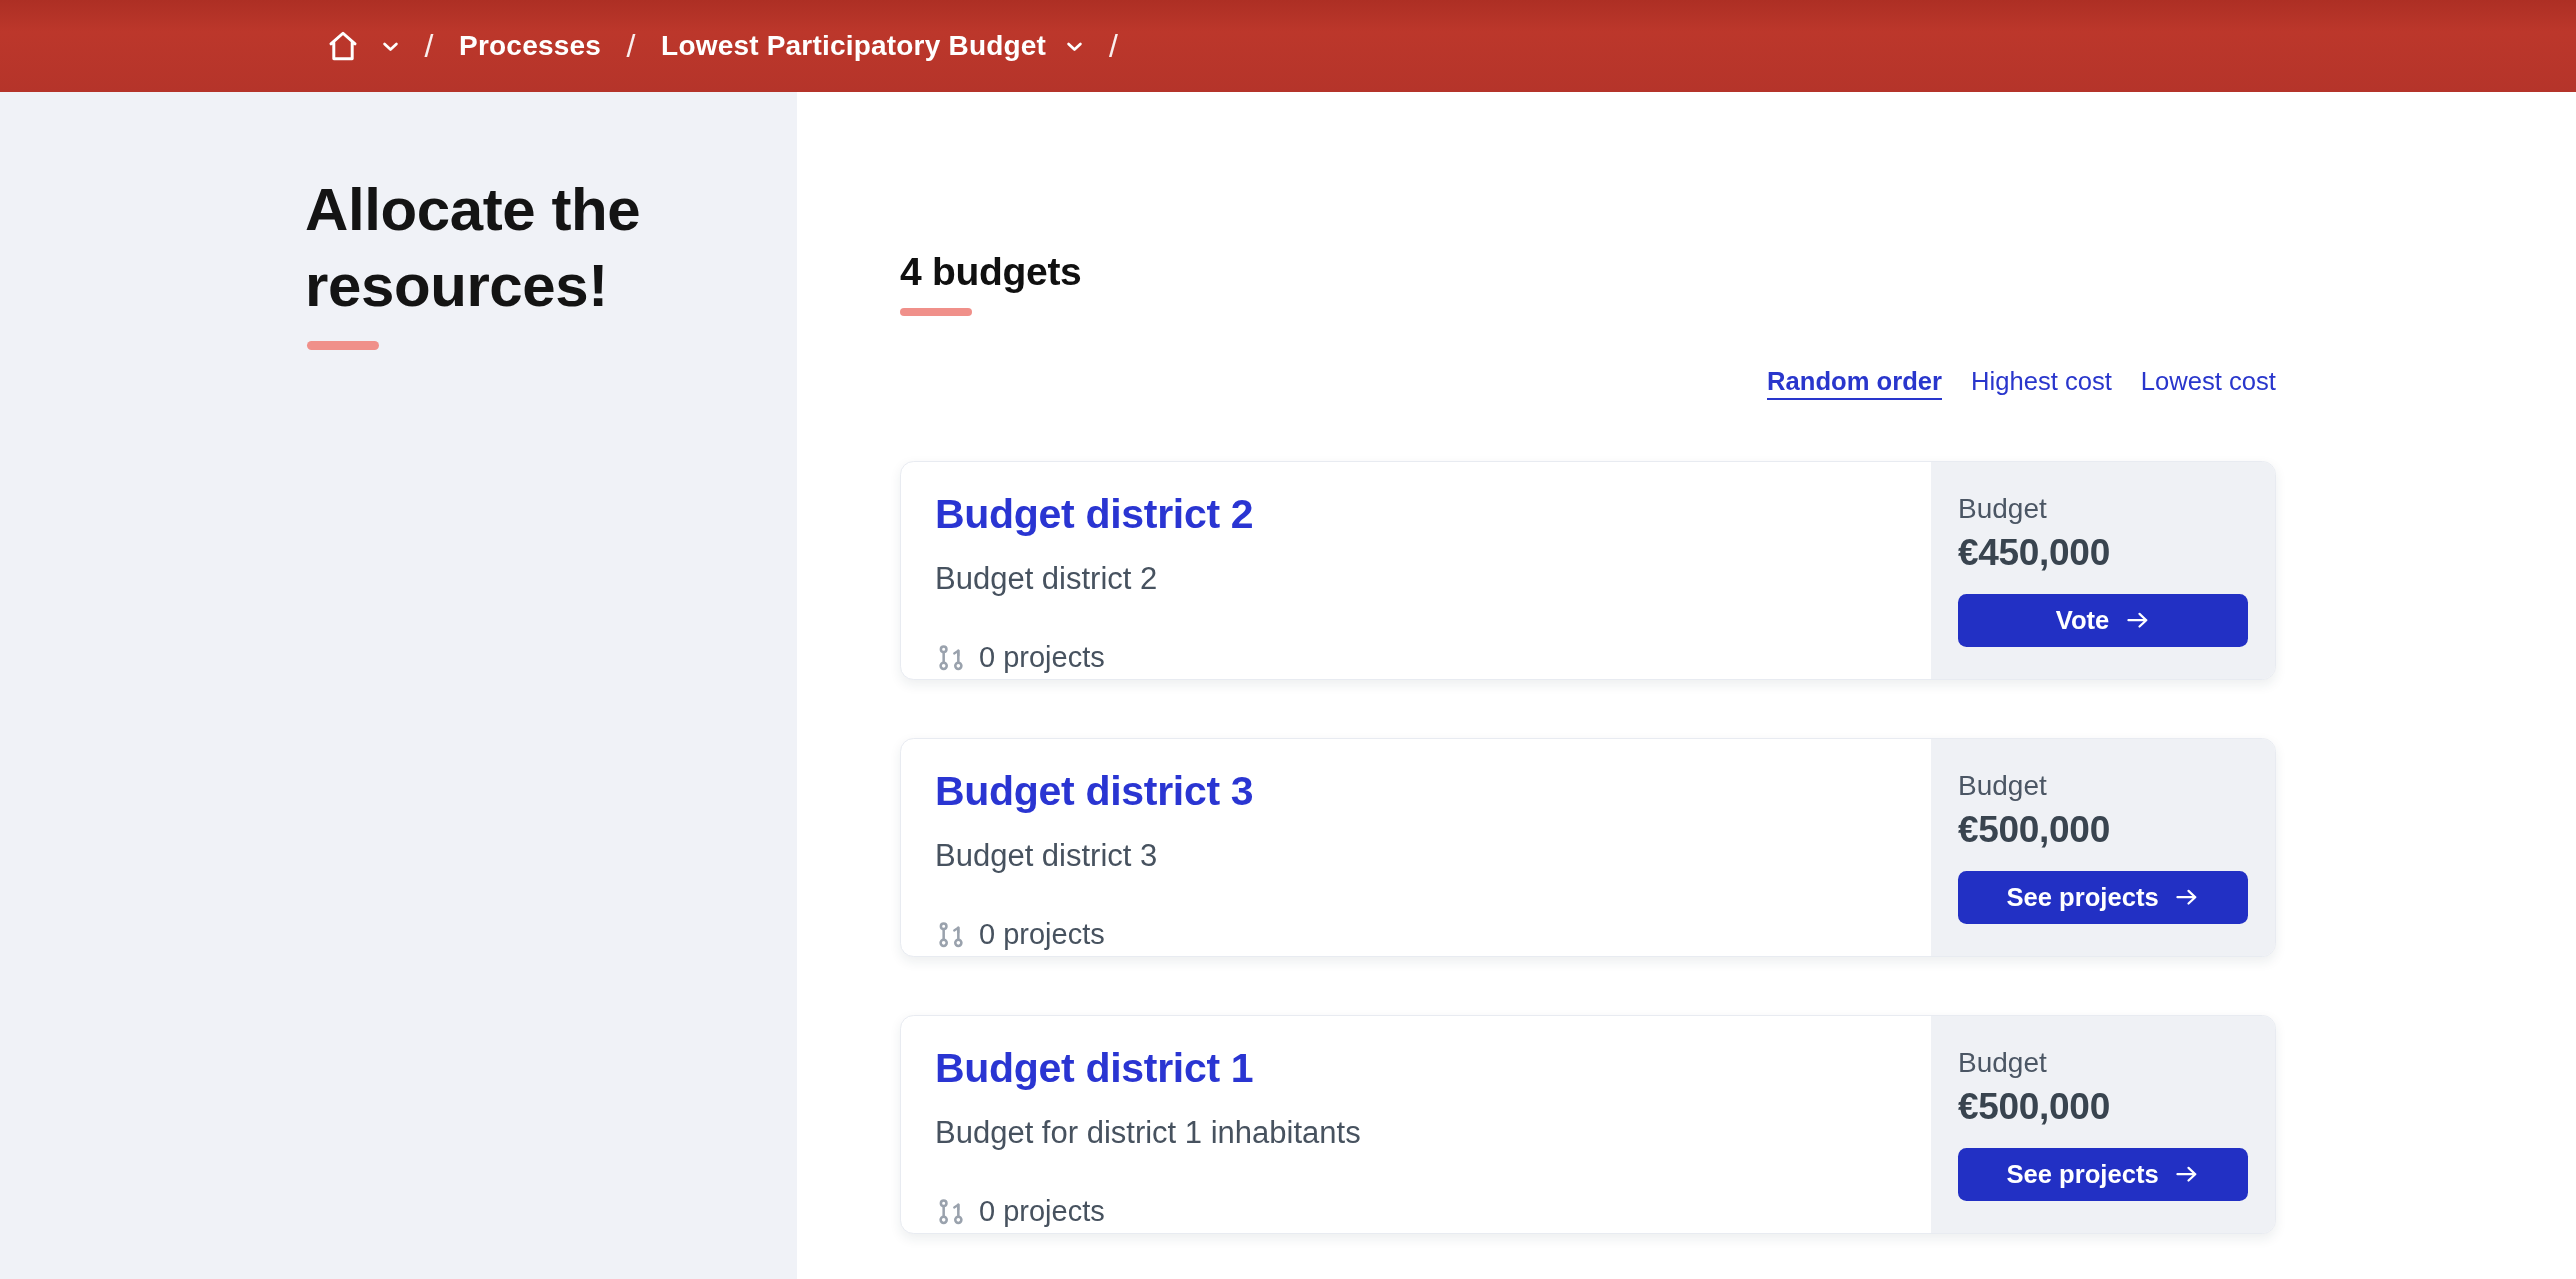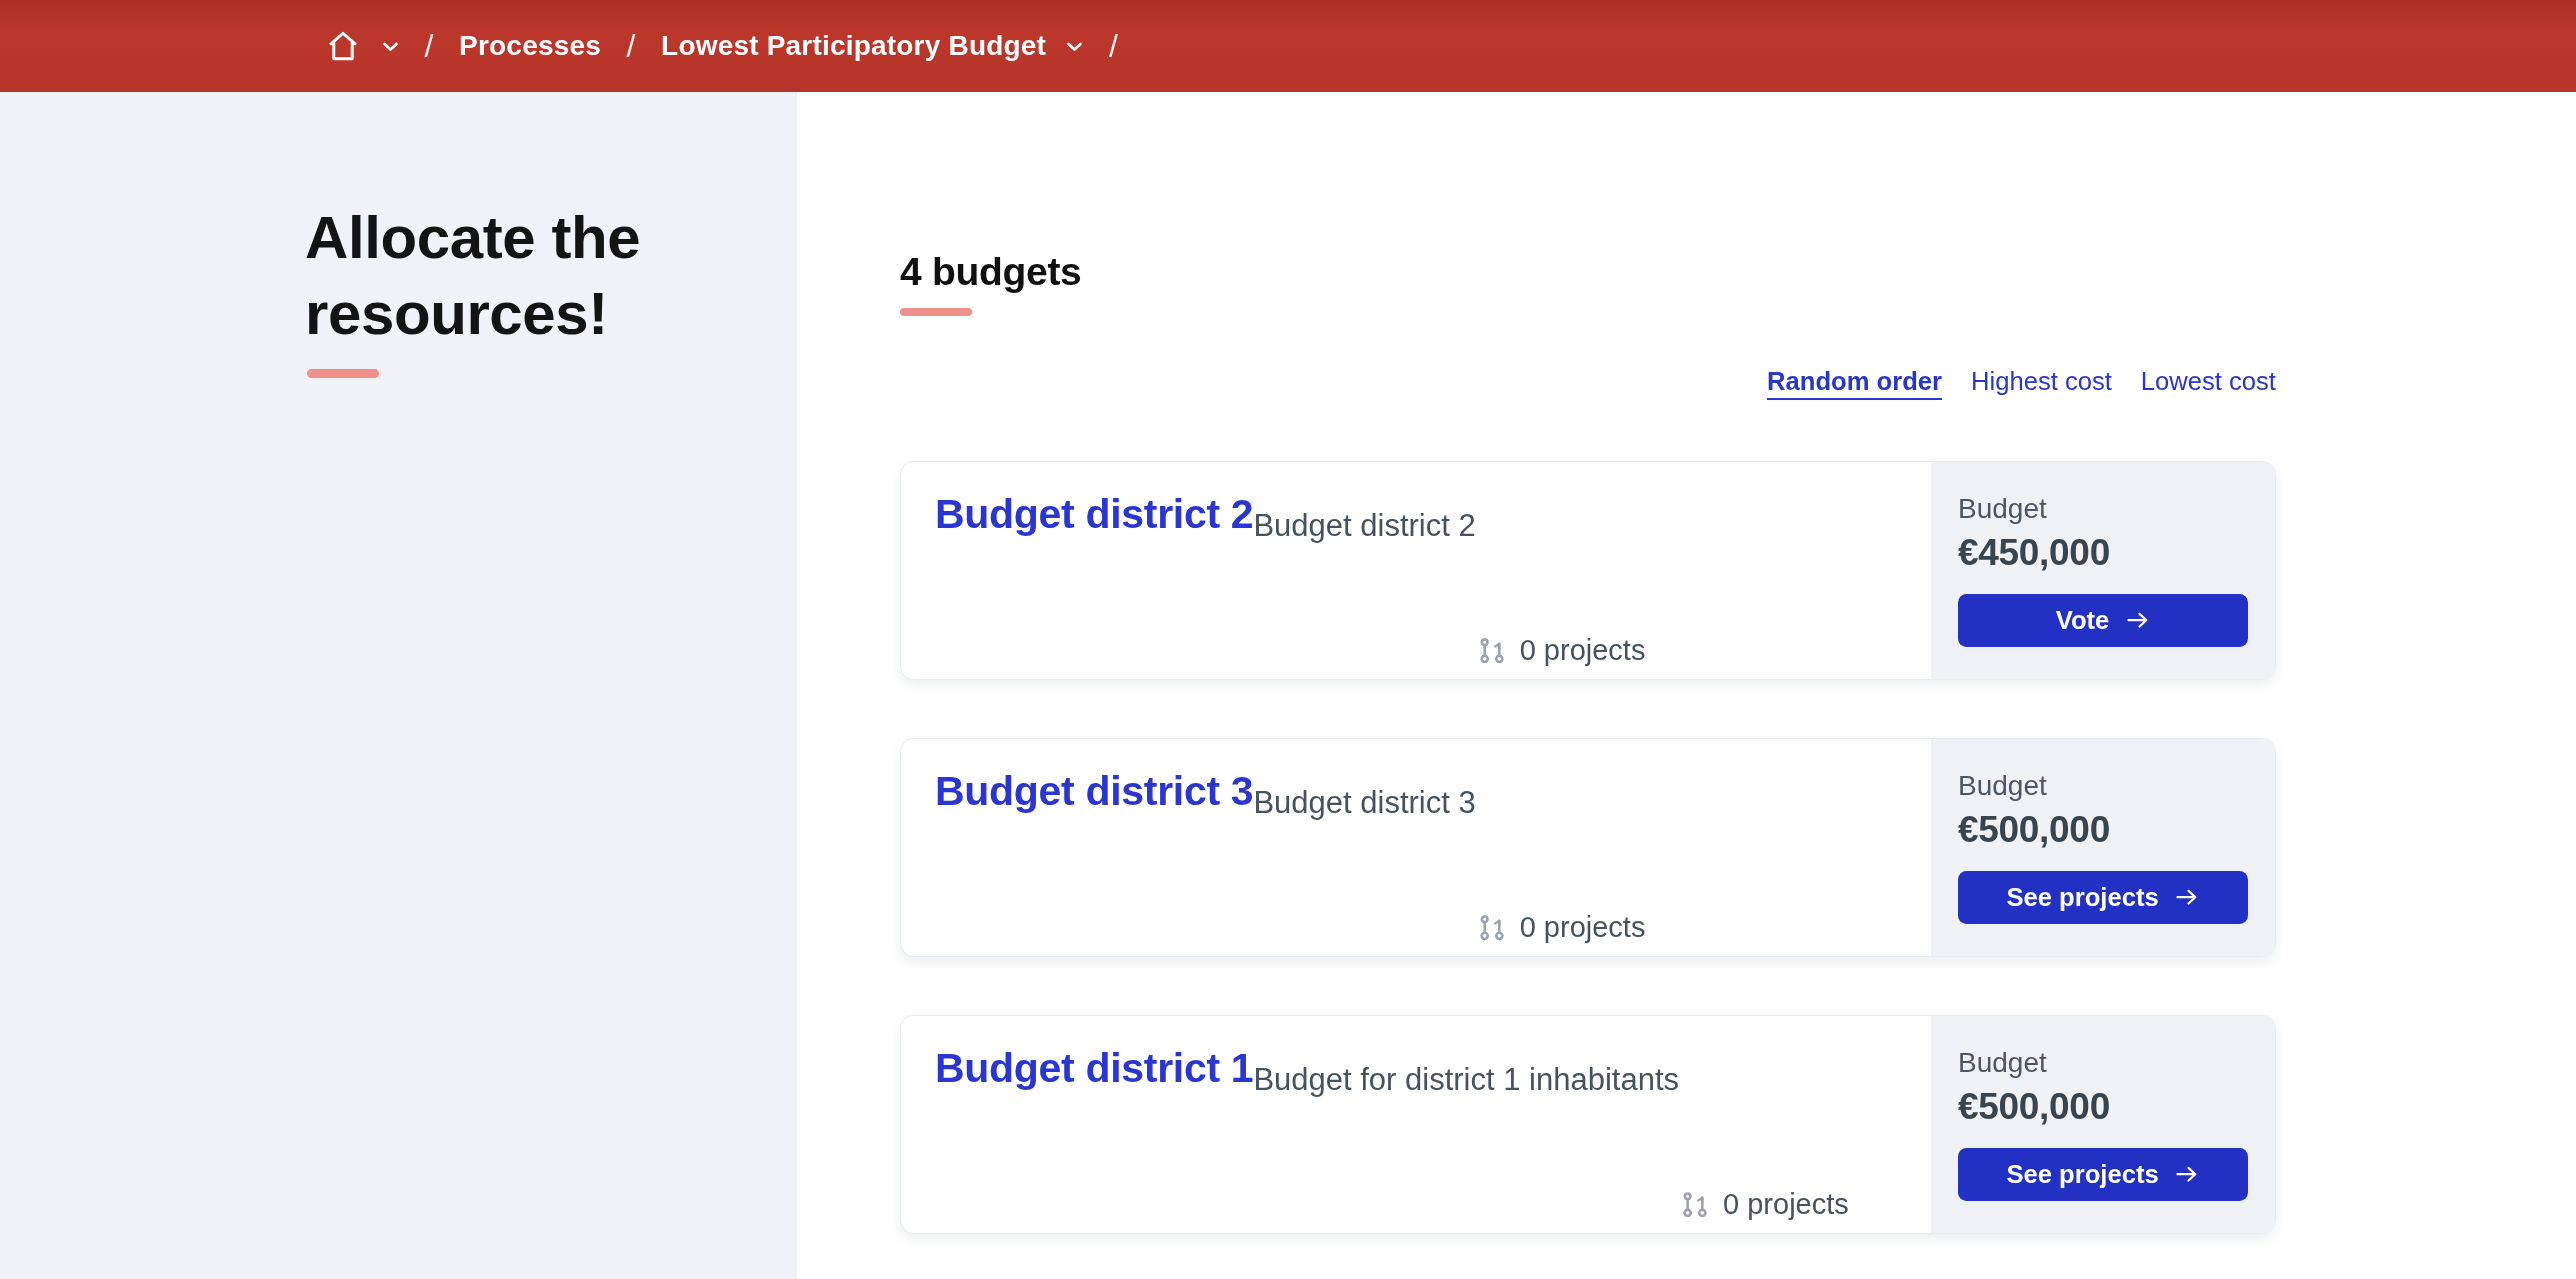--- a/index.html
+++ b/index.html
@@ -38,21 +38,21 @@
   }
   .bc-link + .bc-chev { margin-left: 20.4px; }
 
   
   .content { display: flex; height: 1187px; }
 
   aside.sidebar {
     width: 797px;
     flex: 0 0 797px;
     background: #f0f2f7;
-    padding: 108px 0 0 305px;
+    padding: 80px 0 0 305px;
   }
   aside.sidebar h1 {
     font-size: 60px;
     line-height: 76px;
     font-weight: 700;
     color: #141414;
     width: 400px;
     letter-spacing: -0.4px;
   }
   .accent-bar {
@@ -103,23 +103,24 @@
     border: 1.7px solid #e8ebf1;
     border-radius: 13.6px;
     box-shadow: 0 4.3px 12px rgba(30, 45, 70, 0.08);
     display: flex;
     overflow: hidden;
     margin-bottom: 58px;
     background: #ffffff;
   }
   .card-left {
     flex: 1;
-    padding: 29px 34px 12px 34px;
-    display: flex;
-    flex-direction: row;
+    padding: 29px 34px 24px 34px;
+    display: flex;
+    flex-direction: column;
+    gap: 6px;
   }
   .card-title {
     font-size: 41px;
     font-weight: 700;
     color: #2a35d2;
     text-decoration: none;
     cursor: pointer;
     letter-spacing: -0.3px;
   }
   .card-desc {

